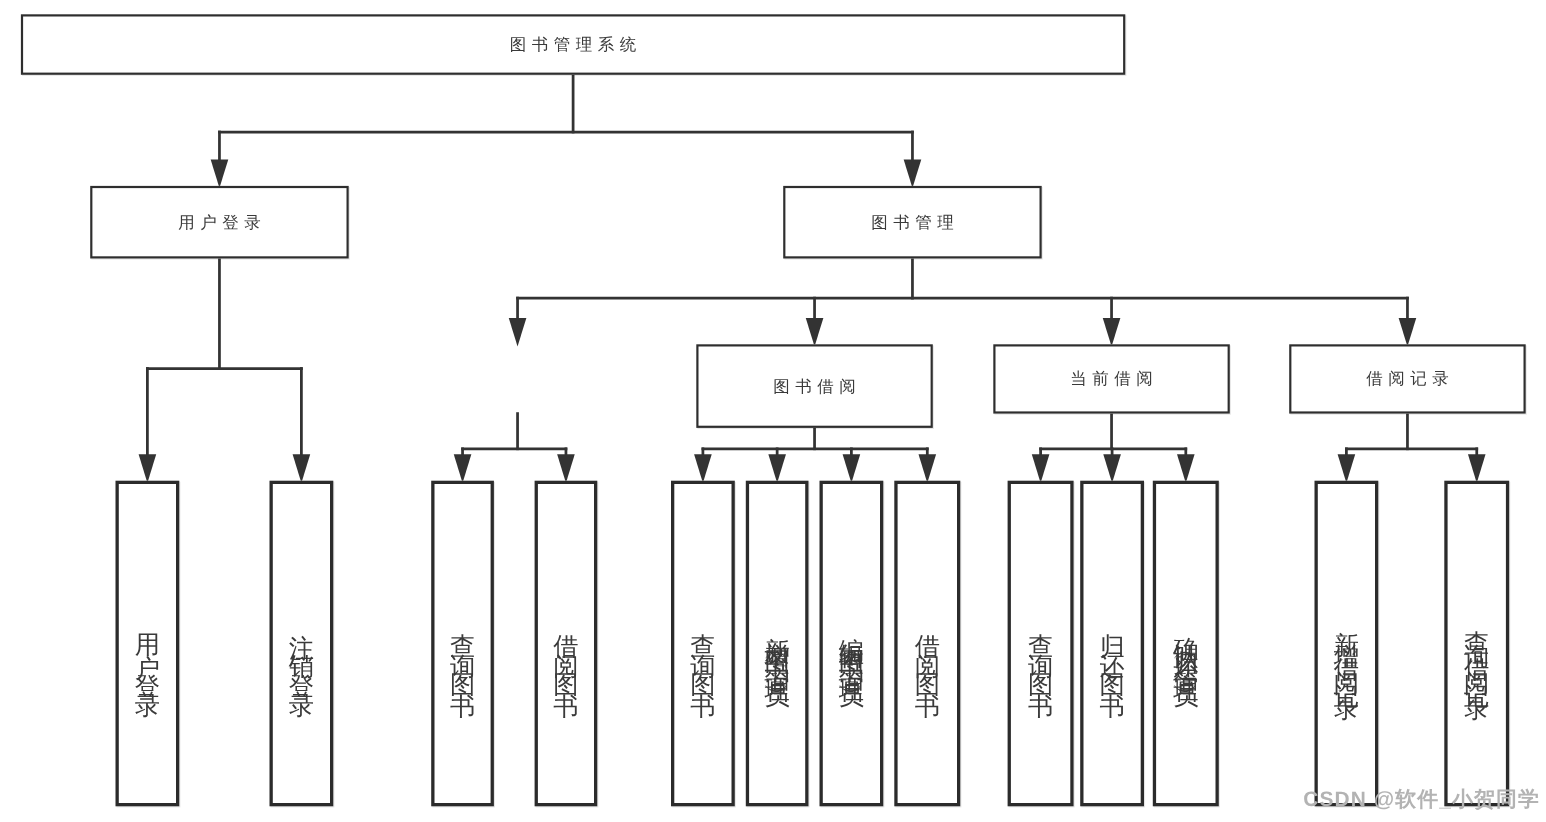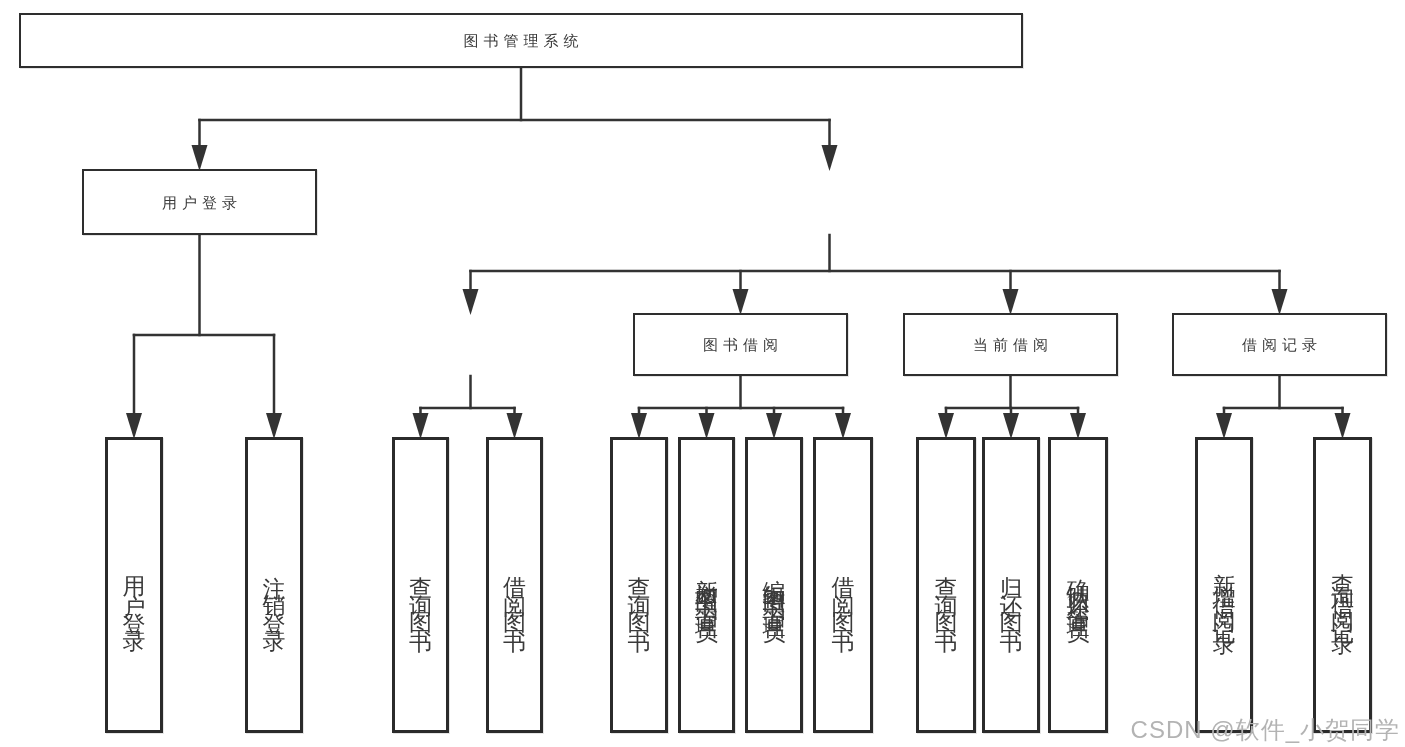--- a/index.html
+++ b/index.html
@@ -24,21 +24,21 @@
     font-size:23px;
     box-shadow:1px 1px 0 rgba(0,0,0,0.10);
   }
   .node-v .label{
     writing-mode:vertical-rl;text-orientation:mixed;
     line-height:1;white-space:nowrap;
   }
   .node-h .label{white-space:nowrap;line-height:1;}
   .watermark{
     position:absolute;top:714px;right:5px;z-index:6;
-    font-size:24px;color:#b3b3b3;letter-spacing:1px;white-space:nowrap;
+    font-size:19px;color:#b3b3b3;letter-spacing:1px;white-space:nowrap;font-weight:bold;
   }
 </style>
 </head>
 <body>
 
 <div class="stage">
   <svg class="connector-layer" width="1405" height="747" viewBox="0 0 1405 747">
       <line x1="521" y1="68" x2="521" y2="120" stroke="#333333" stroke-width="2.5" stroke-linecap="square"></line>
       <line x1="199.5" y1="120" x2="829.5" y2="120" stroke="#333333" stroke-width="2.5" stroke-linecap="square"></line>
       <line x1="199.5" y1="120" x2="199.5" y2="149" stroke="#333333" stroke-width="2.5" stroke-linecap="square"></line>
@@ -92,27 +92,30 @@
       <line x1="1342.5" y1="408" x2="1342.5" y2="417" stroke="#333333" stroke-width="2.5" stroke-linecap="square"></line>
       <polygon points="1334.5,413 1350.5,413 1342.5,439" fill="#333333"></polygon>
     </svg>
   <div class="watermark">CSDN @软件_小贺同学</div>
 <div class="node node-h" style="left: 19px; top: 13px; width: 1004px; height: 55px;">
       <span class="label">图书管理系统</span>
     </div>
     <div class="node node-h" style="left: 82px; top: 169px; width: 235px; height: 66px;">
       <span class="label">用户登录</span>
     </div>
+    <div class="node node-h" style="left: 712px; top: 169px; width: 235px; height: 66px;">
+      <span class="label">图书管理</span>
+    </div>
     <div class="node node-v" style="left: 105px; top: 437px; width: 58px; height: 296px;">
       <span class="label" style="letter-spacing: 18px; padding-top: 18px;">用户登录</span>
     </div>
     <div class="node node-v" style="left: 245px; top: 437px; width: 58px; height: 296px;">
       <span class="label" style="letter-spacing: 18px; padding-top: 18px;">注销登录</span>
     </div>
-    <div class="node node-h" style="left: 633px; top: 313px; width: 215px; height: 63px;">
+    <div class="node node-h" style="left: 633px; top: 313px; width: 215px; height: 76px;">
       <span class="label">图书借阅</span>
     </div>
     <div class="node node-h" style="left: 903px; top: 313px; width: 215px; height: 63px;">
       <span class="label">当前借阅</span>
     </div>
     <div class="node node-h" style="left: 1172px; top: 313px; width: 215px; height: 63px;">
       <span class="label">借阅记录</span>
     </div>
     <div class="node node-v" style="left: 392px; top: 437px; width: 57px; height: 296px;">
       <span class="label" style="letter-spacing: 18px; padding-top: 18px;">查询图书</span>

